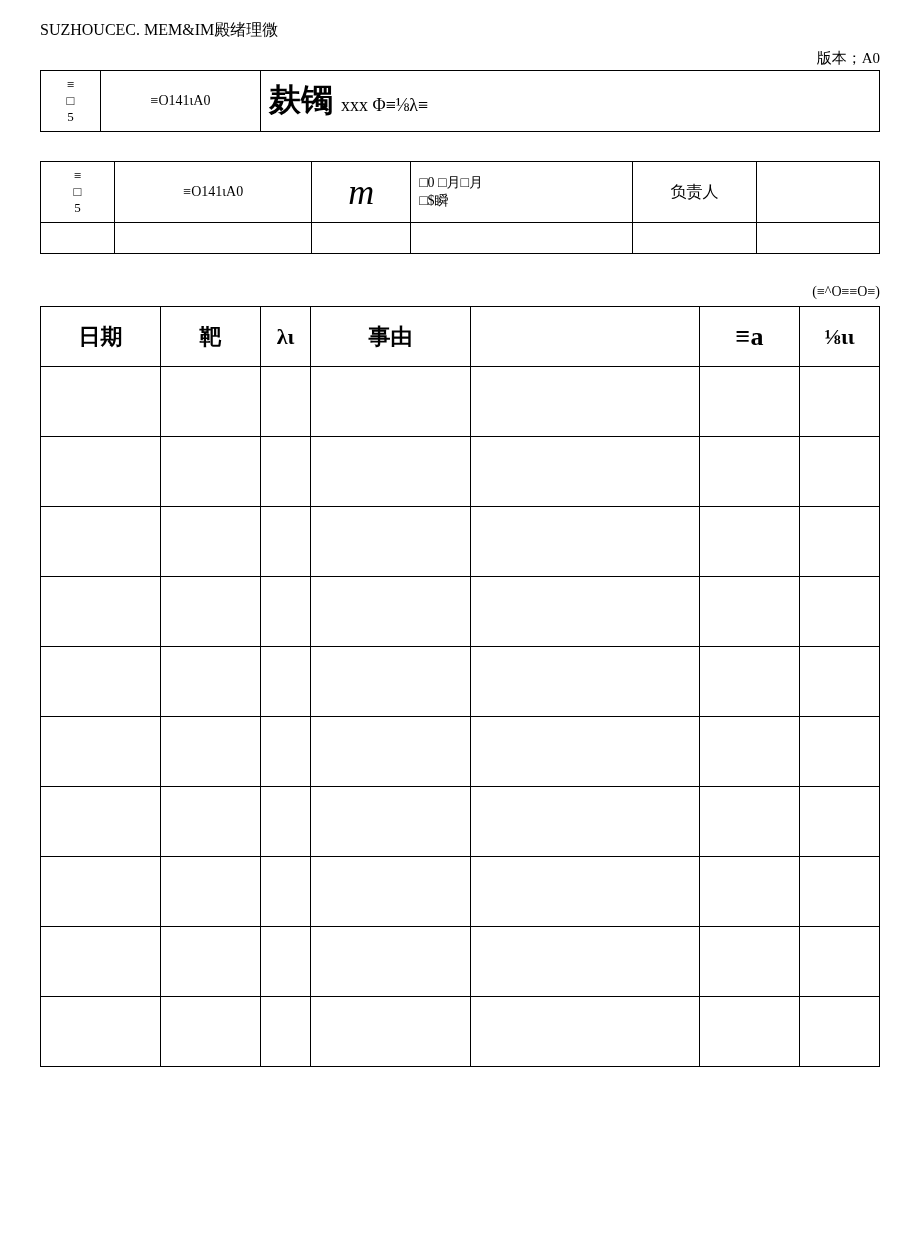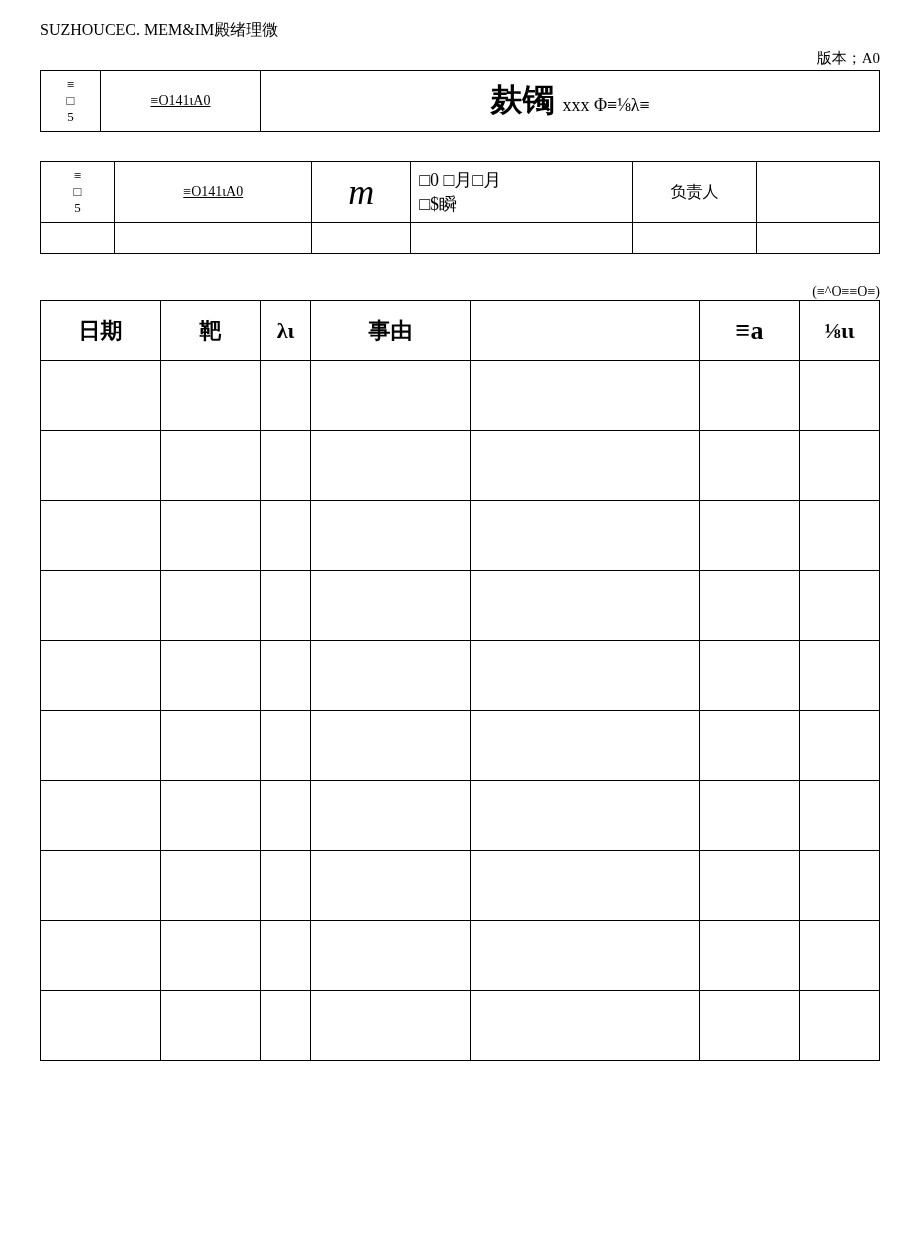--- a/index.html
+++ b/index.html
@@ -29,61 +29,60 @@
       margin-bottom: 30px;
     }
     .info-table td {
       border: 1px solid #000;
       padding: 6px 8px;
       vertical-align: middle;
     }
     .title-cell {
       font-size: 32px;
       font-weight: bold;
-      text-align: center;
+      text-align: left;
       padding: 20px 10px;
     }
     .title-sub {
       font-size: 18px;
       font-weight: normal;
     }
     .num-cell {
       font-size: 13px;
       text-align: center;
       width: 60px;
     }
     .code-cell {
       font-size: 14px;
       text-align: center;
       width: 160px;
-      text-decoration: underline;
     }
     .italic-m {
       font-style: italic;
       font-size: 36px;
       text-align: center;
       width: 80px;
     }
     .info-content-cell {
-      font-size: 18px;
+      font-size: 14px;
       width: 180px;
     }
     .responsible-cell {
       font-size: 16px;
       text-align: center;
       width: 100px;
     }
     .sign-cell {
       width: 100px;
     }
     
     .secondary-label {
       text-align: right;
       font-size: 14px;
-      margin-bottom: 0;
+      margin-bottom: 6px;
     }
     
     .main-table {
       width: 100%;
       border-collapse: collapse;
     }
     .main-table th, .main-table td {
       border: 1px solid #000;
       padding: 8px 6px;
       text-align: center;

